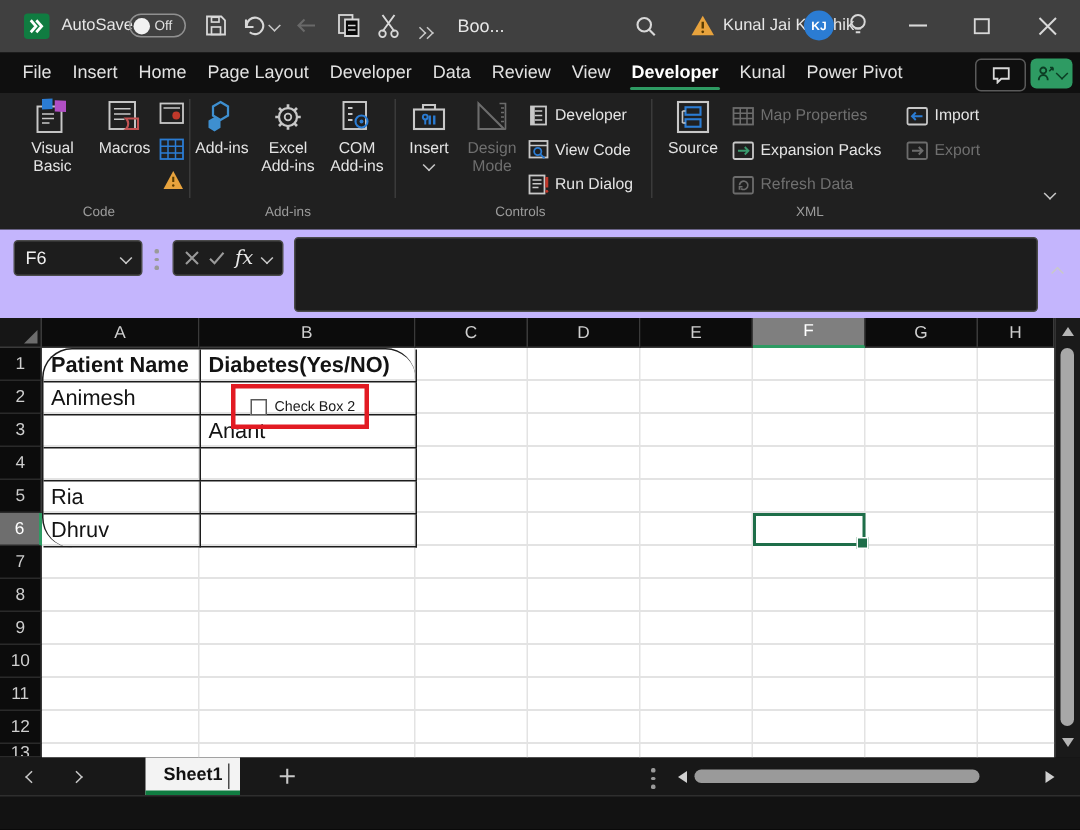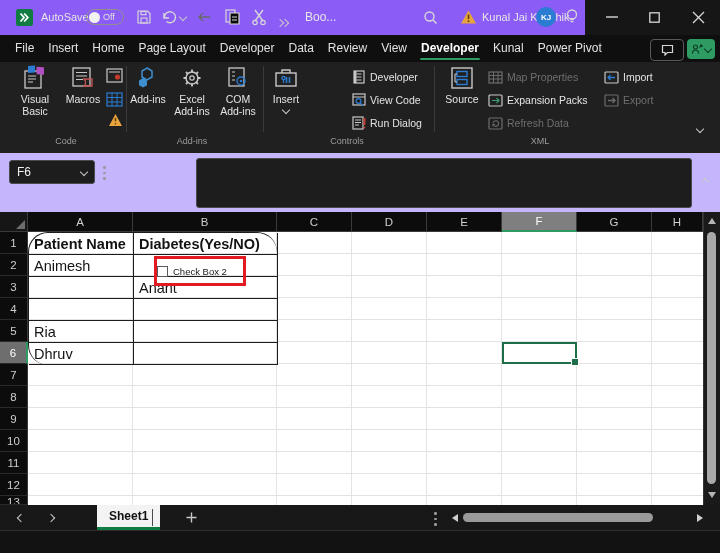--- a/index.html
+++ b/index.html
@@ -2,21 +2,21 @@
 <html><head>
 <meta charset="utf-8">
 <style>
   html,body{margin:0;padding:0;background:#000;width:720px;height:553px;overflow:hidden;
     font-family:"Liberation Sans",sans-serif;-webkit-font-smoothing:antialiased;}
   .app{position:relative;width:720px;height:553px;background:#161616;}
   .abs{position:absolute;}
   svg{display:block;}
 
   
-  .titlebar{position:absolute;left:0;top:0;width:585px;height:35px;background:#8b5cf6;color:#e6e6e6;}
+  .titlebar{position:absolute;left:0;top:0;width:720px;height:35px;background:#404040;color:#e6e6e6;}
   .titlebar .txt{font-size:11px;color:#e6e6e6;}
   .pill{position:absolute;left:86px;top:9px;width:38px;height:16px;border:1px solid #909090;border-radius:9px;
     display:flex;align-items:center;gap:3px;padding:0 4px 0 2px;box-sizing:border-box;}
   .knob{width:11px;height:11px;border-radius:50%;background:#f2f2f2;}
   .pill .st{font-size:9px;color:#e0e0e0;}
   .avatar{position:absolute;left:536px;top:7px;width:20px;height:20px;border-radius:50%;background:#2b7cd3;
     color:#fff;font-size:8px;font-weight:bold;display:flex;align-items:center;justify-content:center;}
 
   
   .tabrow{position:absolute;left:0;top:35px;width:720px;height:27px;background:#0f0f0f;display:flex;align-items:center;}
@@ -82,21 +82,21 @@
       repeating-linear-gradient(to bottom,transparent 0 21px,#e3e3e3 21px 22px);
     background-size:1px 100%,1px 100%,1px 100%,1px 100%,1px 100%,1px 100%,1px 100%,auto;
     background-position:104px 0,248px 0,323px 0,398px 0,473px 0,548px 0,623px 0,0 0;
     background-repeat:no-repeat,no-repeat,no-repeat,no-repeat,no-repeat,no-repeat,no-repeat,repeat;}
   .dtable{position:absolute;left:0;top:0;width:249px;display:grid;grid-template-columns:105px 144px;grid-auto-rows:22px;
     border-top:1px solid #1c1c1c;border-left:1px solid #1c1c1c;box-sizing:border-box;border-radius:20px;}
   .dtable>div{border-right:1px solid #1c1c1c;border-bottom:1px solid #1c1c1c;box-sizing:border-box;
     font-size:14.5px;color:#131313;display:flex;align-items:center;padding:0 0 0 5px;overflow:hidden;white-space:nowrap;}
   .dtable>div.hd{font-weight:bold;}
   .cbox{position:absolute;left:126px;top:24px;width:92px;height:30px;border:3px solid #e21b23;box-sizing:border-box;
-    display:flex;align-items:center;gap:5px;background:transparent;}
+    display:flex;align-items:center;gap:5px;padding-left:10px;background:transparent;}
   .cbox .sq{width:11px;height:11px;border:1.5px solid #5a5a5a;background:#fff;box-sizing:border-box;}
   .cbox .cl{font-size:9.5px;color:#1a1a1a;white-space:nowrap;}
   .selcell{position:absolute;left:474px;top:110px;width:75px;height:22px;border:2px solid #1e6e49;box-sizing:border-box;}
   .selcell i{position:absolute;right:-4px;bottom:-4px;width:6px;height:6px;background:#1e6e49;border:1px solid #fff;}
   .vscroll{position:absolute;left:703px;top:0;width:17px;height:293px;background:#1a1a1a;border-left:1px solid #333;box-sizing:border-box;}
   .vthumb{position:absolute;left:3px;top:20px;width:9px;height:252px;background:#a8a8a8;border-radius:5px;}
 
   
   .sheetbar{position:absolute;left:0;top:505px;width:720px;height:25px;background:#181818;}
   .stab{position:absolute;left:97px;top:0;height:25px;background:#f3f3f3;display:flex;align-items:center;
@@ -271,20 +271,27 @@
       <svg width="26" height="26" viewBox="0 0 26 26">
         <rect x="3" y="8" width="20" height="13" fill="none" stroke="#c8c8c8" stroke-width="1.4"></rect>
         <path d="M9 8 v-3 h8 v3" fill="none" stroke="#c8c8c8" stroke-width="1.4"></path>
         <path d="M13.5 12 v6 M16.5 12 v6" stroke="#2b7cd3" stroke-width="1.6"></path>
         <circle cx="10.5" cy="13" r="1.6" fill="none" stroke="#2b7cd3" stroke-width="1.3"></circle>
         <path d="M10.5 14.5 V18" stroke="#2b7cd3" stroke-width="1.3"></path>
       </svg>
       <span class="lbl">Insert</span>
       <span class="chv d"></span>
     </div>
+    <div class="bigbtn gray" style="left:306px;width:44px">
+      <svg width="26" height="26" viewBox="0 0 26 26">
+        <path d="M4 21 V4 L21 21 Z" fill="none" stroke="#c8c8c8" stroke-width="1.4"></path>
+        <path d="M18 4 h4 v17 M19 7 h2 M19 10 h2 M19 13 h2 M19 16 h2" stroke="#c8c8c8" stroke-width="1.1" fill="none"></path>
+      </svg>
+      <span class="lbl">Design Mode</span>
+    </div>
     <div class="smbtn" style="left:352px;top:7px">
       <svg width="14" height="14" viewBox="0 0 14 14">
         <rect x="2" y="1" width="10" height="12" fill="none" stroke="#c8c8c8" stroke-width="1.2"></rect>
         <path d="M4.5 4 h5 M4.5 7 h5 M4.5 10 h5" stroke="#c8c8c8" stroke-width="1"></path>
         <rect x="2" y="1" width="2.5" height="12" fill="#c8c8c8"></rect>
       </svg>
       <span class="lbl">Developer</span>
     </div>
     <div class="smbtn" style="left:352px;top:30px">
       <svg width="14" height="14" viewBox="0 0 14 14">
@@ -358,20 +365,30 @@
   <div class="fbar">
     <div class="namebox">
       <span class="nv">F6</span>
       <span class="chv d"></span>
     </div>
     <span class="dots3 abs" style="left:103px;top:13px">
         <i></i>
         <i></i>
         <i></i>
       </span>
+    <div class="fxgrp">
+      <svg width="10" height="10" viewBox="0 0 10 10">
+        <path d="M1 1 L9 9 M9 1 L1 9" stroke="#9a9a9a" stroke-width="1.4"></path>
+      </svg>
+      <svg width="11" height="10" viewBox="0 0 11 10">
+        <path d="M1 5.5 L4 8.5 L10 1.5" fill="none" stroke="#9a9a9a" stroke-width="1.4"></path>
+      </svg>
+      <span class="fxtxt">fx</span>
+      <span class="chv d"></span>
+    </div>
     <div class="finput"></div>
     <span class="chv u abs" style="left:702px;top:26px"></span>
   </div>
 
   <div class="grid">
     <div class="corner">
         <i></i>
       </div>
 
     <div class="colhdr" style="left:28px;width:105px">A</div>

